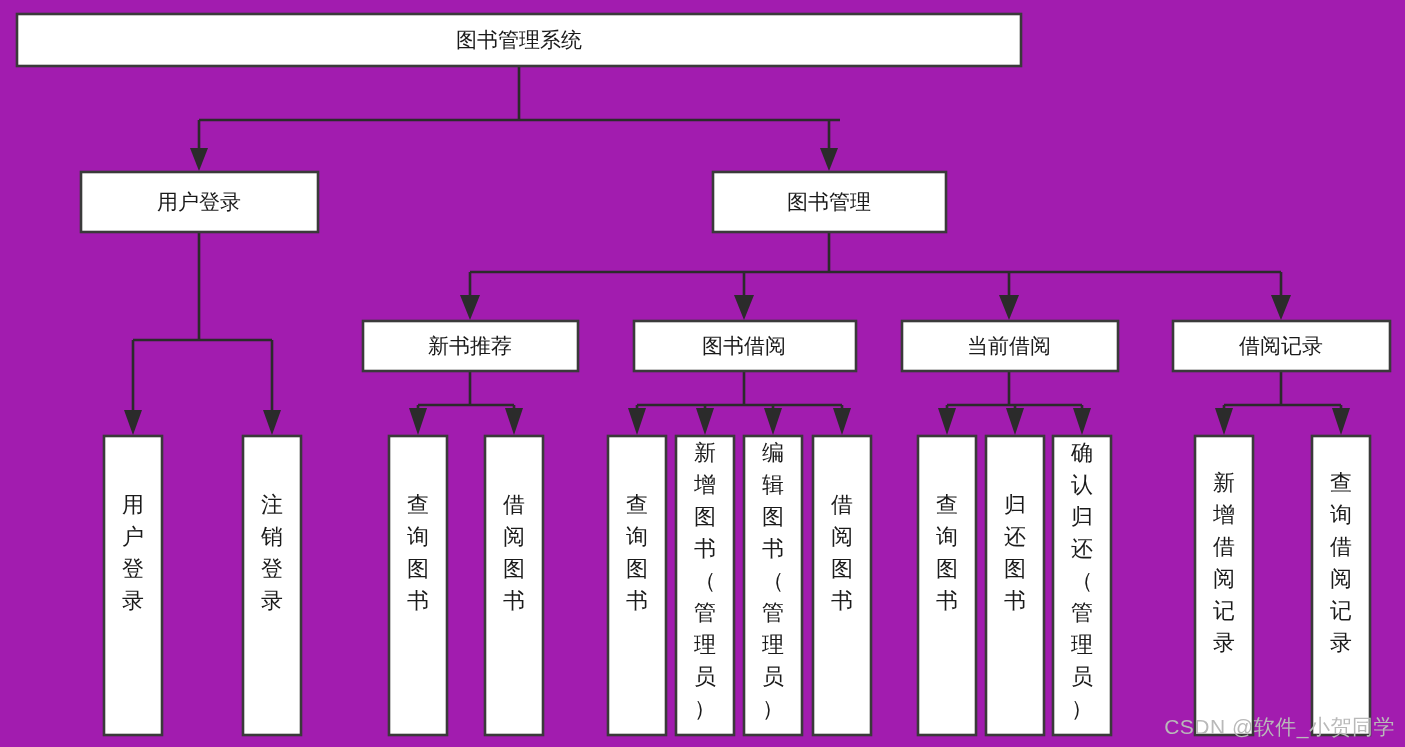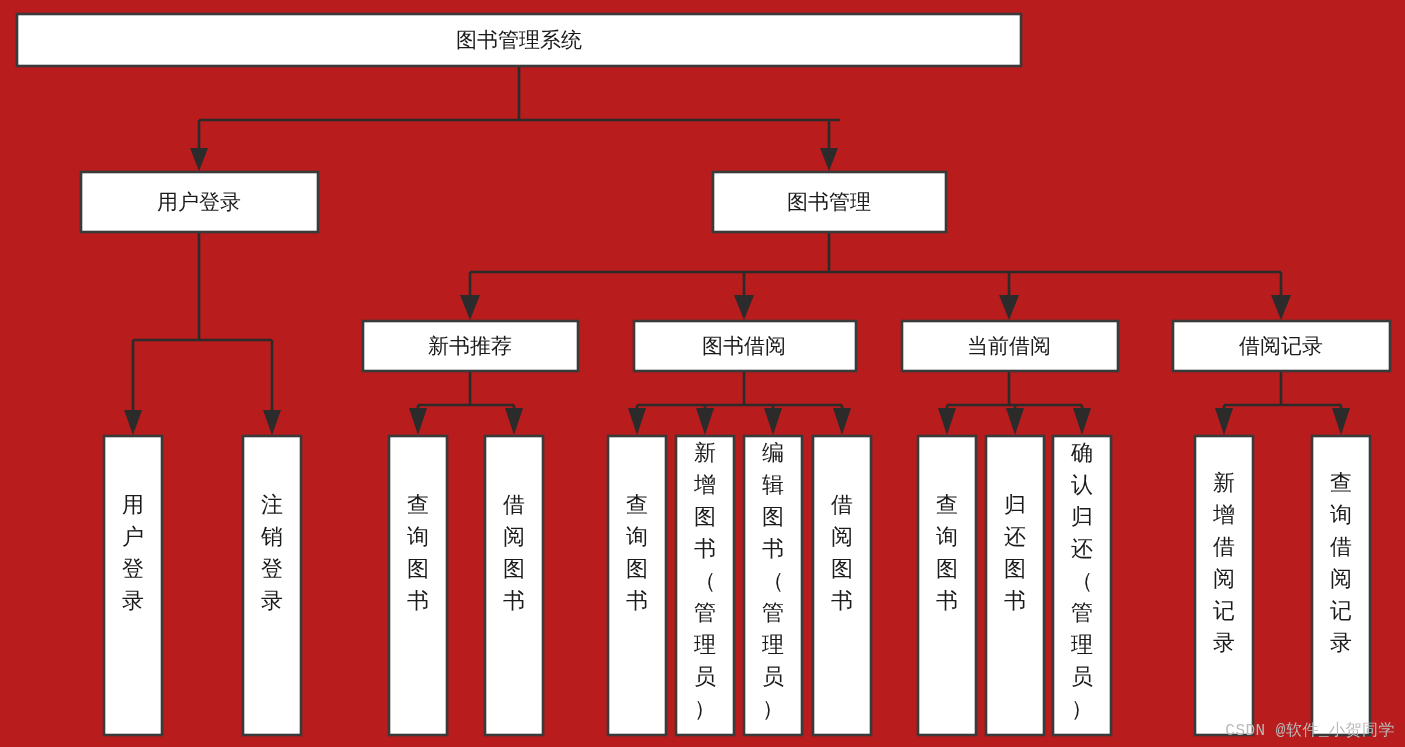--- a/index.html
+++ b/index.html
@@ -7,21 +7,21 @@
     padding: 0;
     background: #ffffff;
   }
   body {
     font-family: "Liberation Sans", "DejaVu Sans", sans-serif;
   }
   #diagram-root {
     position: relative;
     width: 1405px;
     height: 747px;
-    background: #b91c1c;
+    background: #a21caf;
     overflow: hidden;
   }
   svg.diagram-canvas {
     position: absolute;
     left: 0;
     top: 0;
     width: 1405px;
     height: 747px;
   }
   .node-box {
@@ -49,22 +49,22 @@
   .node-label-vertical {
     fill: #1a1a1a;
     font-family: "Liberation Sans", "DejaVu Sans", sans-serif;
     font-size: 22px;
     text-anchor: middle;
   }
   .watermark {
     position: absolute;
     right: 10px;
     bottom: 6px;
-    font-family: Liberation Mono, monospace;
-    font-size: 16px;
+    font-family: Liberation Sans, sans-serif;
+    font-size: 21px;
     color: #b9b9b9;
     letter-spacing: 0.5px;
     white-space: nowrap;
     user-select: none;
   }
 </style>
 </head>
 <body>
 
 <div id="diagram-root">

